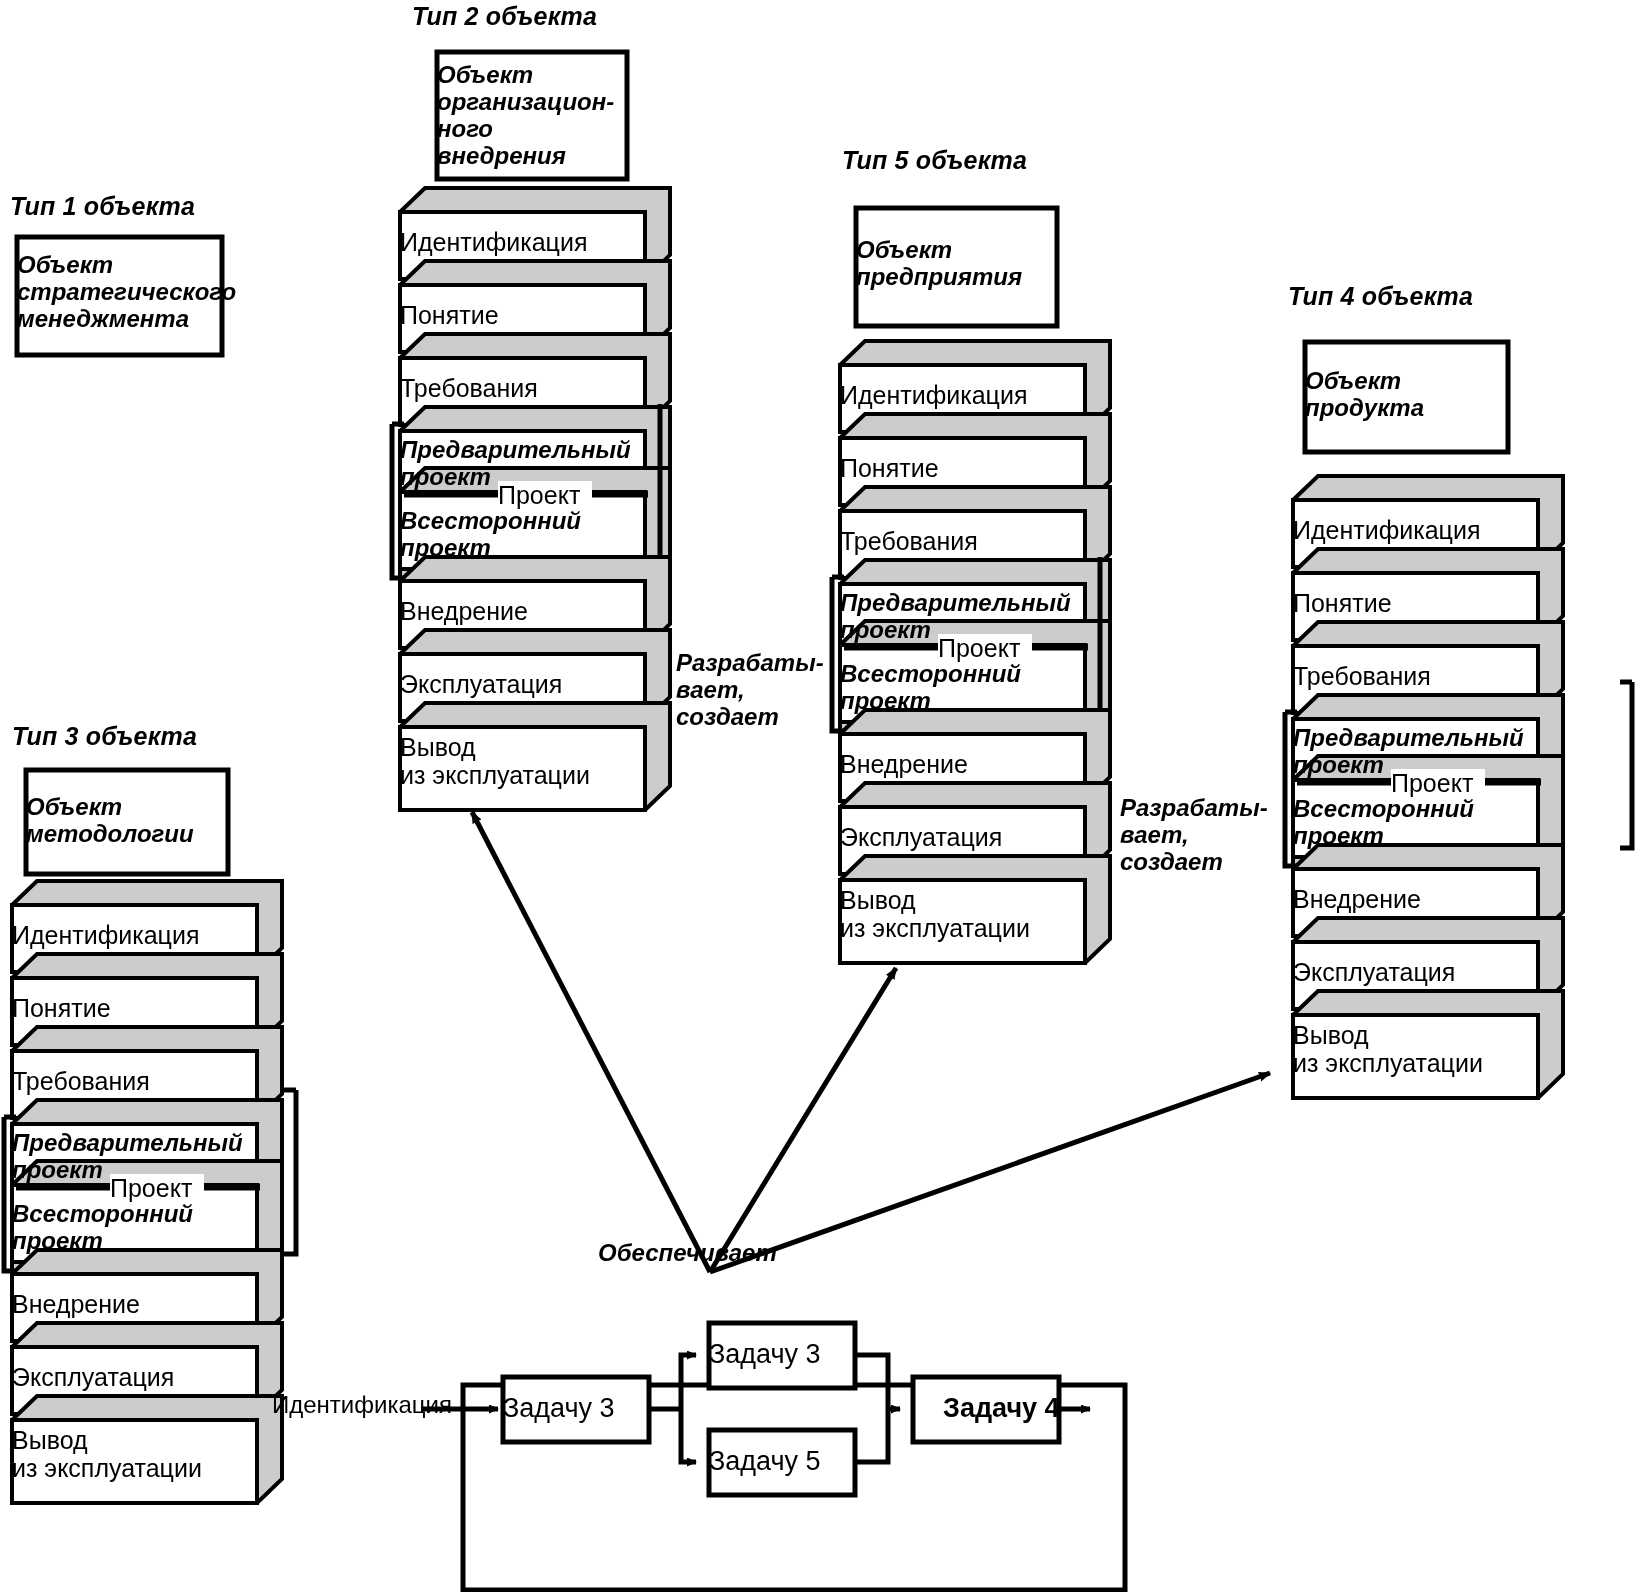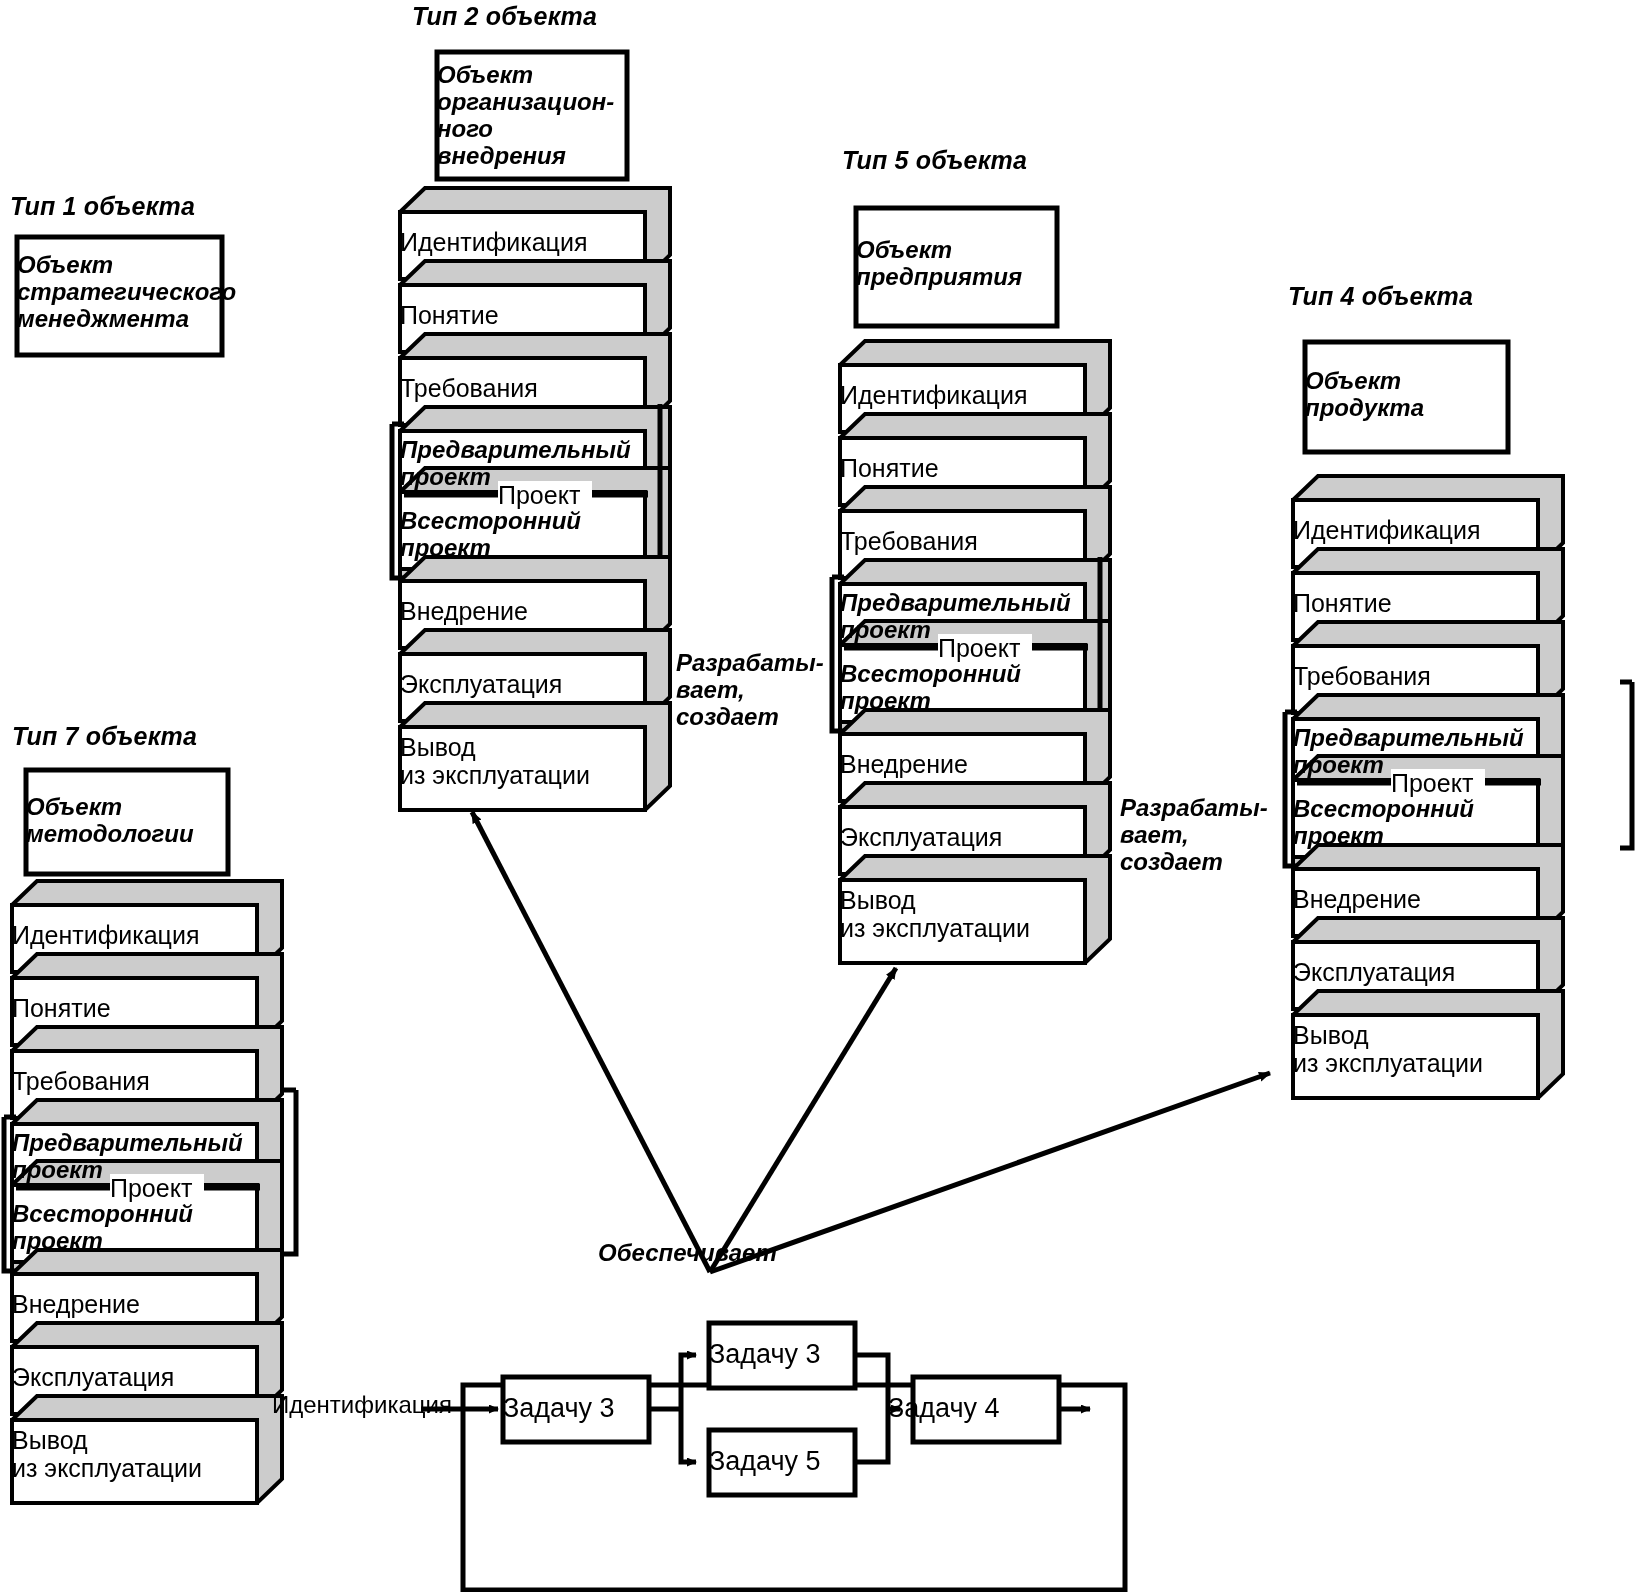--- a/index.html
+++ b/index.html
@@ -259,21 +259,21 @@
       <path d="M855,1462 L888,1462 L888,1409"></path>
       <path d="M888,1409 L900,1409" marker-end="url(#ahs)"></path>
       <path d="M1059,1409 L1090,1409" marker-end="url(#ahs)"></path>
     </g>
   </svg>
 
   <div class="txt ttl" style="left:10px;top:192px;width:220px;">Тип 1 объекта</div>
   <div class="txt ttl" style="left:412px;top:2px;width:240px;">Тип 2 объекта</div>
   <div class="txt ttl" style="left:842px;top:146px;width:240px;">Тип 5 объекта</div>
   <div class="txt ttl" style="left:1288px;top:282px;width:240px;">Тип 4 объекта</div>
-  <div class="txt ttl" style="left:12px;top:722px;width:240px;">Тип 7 объекта</div>
+  <div class="txt ttl" style="left:12px;top:722px;width:240px;">Тип 3 объекта</div>
 
   <div class="txt objbox-label" style="left:17px;top:252px;width:205px;white-space:pre-line;">Объект
 стратегического
 менеджмента</div>
   <div class="txt objbox-label" style="left:437px;top:62px;width:190px;white-space:pre-line;">Объект
 организацион-
 ного внедрения</div>
   <div class="txt objbox-label" style="left:856px;top:237px;width:201px;white-space:pre-line;">Объект
 предприятия</div>
   <div class="txt objbox-label" style="left:1305px;top:368px;width:203px;white-space:pre-line;">Объект
@@ -338,15 +338,15 @@
 создает</div>
   <div class="txt rel" style="left:1120px;top:795px;width:152px;white-space:pre-line;">Разрабаты-
 вает,
 создает</div>
   <div class="txt rel" style="left:598px;top:1240px;width:224px;">Обеспечивает</div>
   <div class="txt" style="left:272px;top:1392px;width:152px;font-size:24px;">Идентификация</div>
 
   <div class="txt taskname" style="left:503px;top:1393px;width:146px;">Задачу 3</div>
   <div class="txt taskname" style="left:709px;top:1339px;width:146px;">Задачу 3</div>
   <div class="txt taskname" style="left:709px;top:1446px;width:146px;">Задачу 5</div>
-  <div class="txt taskname" style="left:888px;top:1393px;width:146px;">Задачу 4</div>
+  <div class="txt taskname" style="left:943px;top:1393px;width:146px;font-weight:bold;">Задачу 4</div>
 
 </div>
 
 </body></html>

